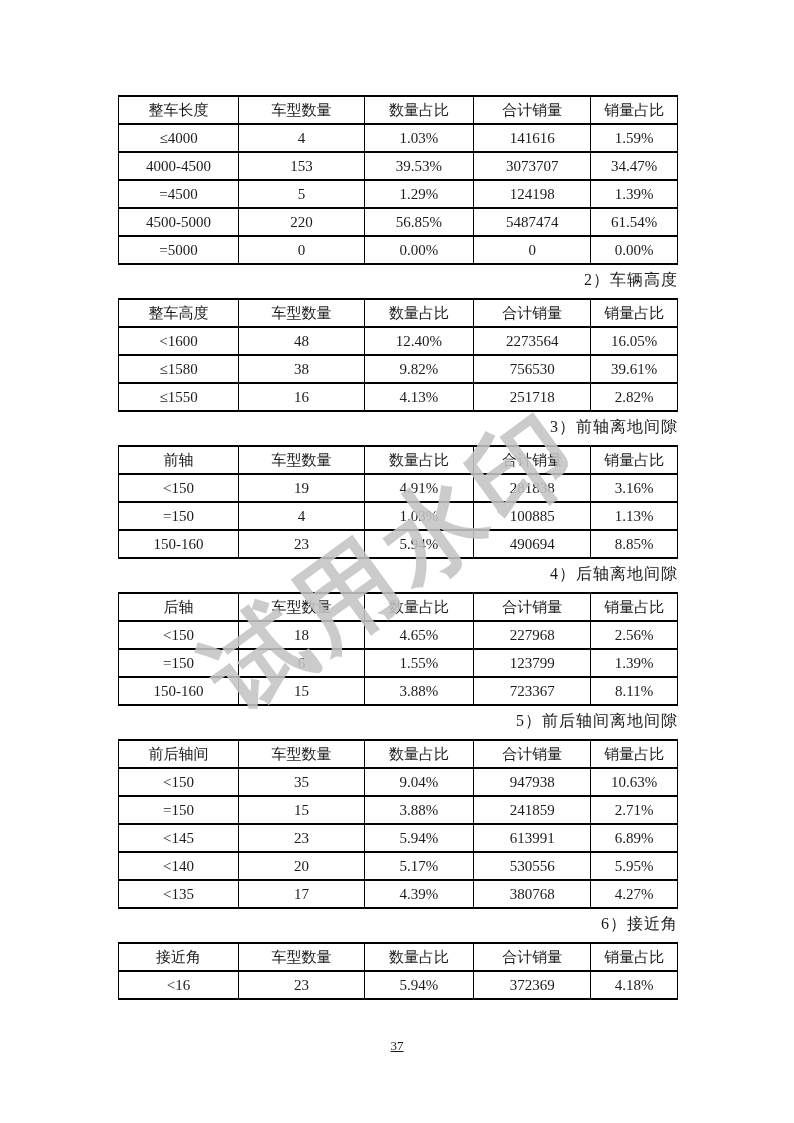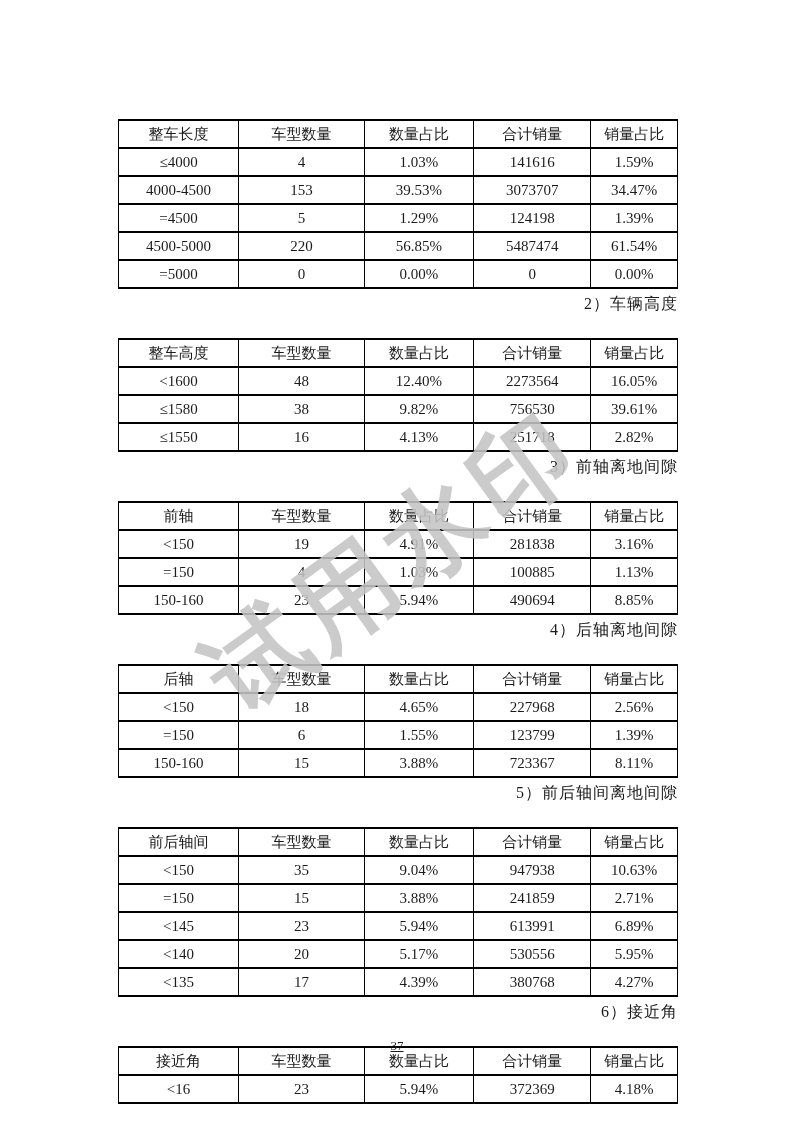--- a/index.html
+++ b/index.html
@@ -14,21 +14,20 @@
   }
   .content{
     position:absolute;
     left:118px;top:95px;
     width:560px;
   }
   table.data-table{
     border-collapse:collapse;
     width:560px;
     table-layout:fixed;
-    margin-top:24px;
   }
   table.data-table td{
     border-left:1px solid #000;
     border-right:1px solid #000;
     border-top:2px solid #000;
     border-bottom:2px solid #000;
     height:26px;
     padding:0 2px;
     text-align:center;
     vertical-align:middle;

